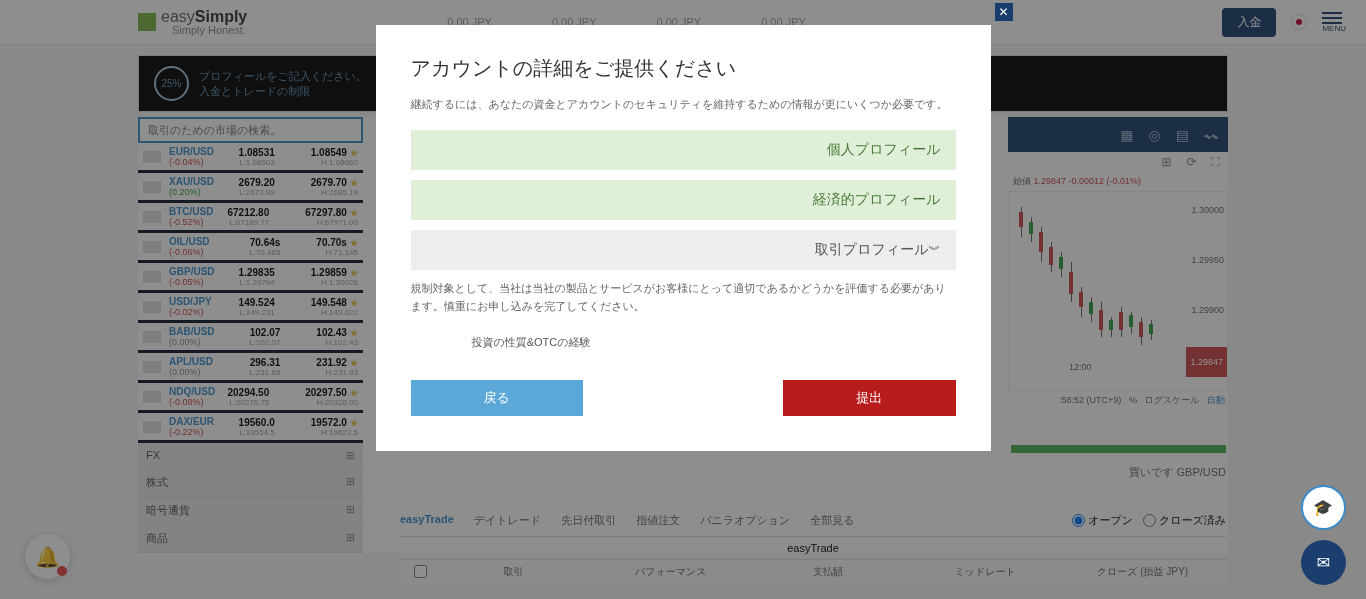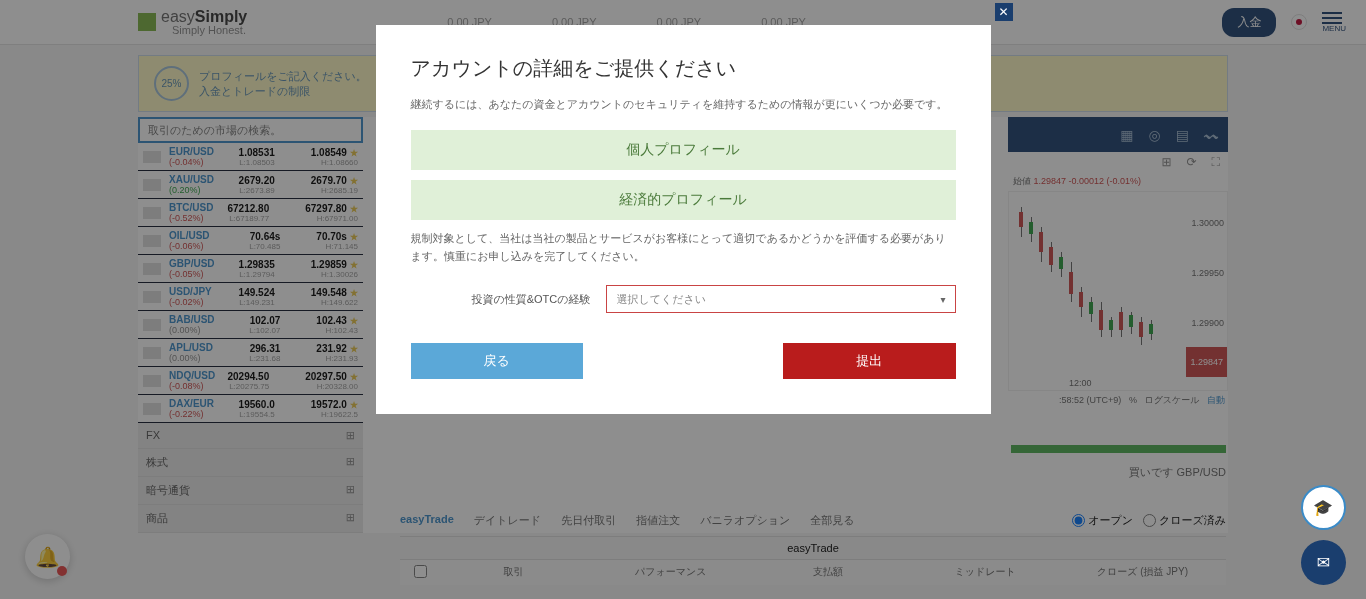--- a/index.html
+++ b/index.html
@@ -8,39 +8,39 @@
 
 .header { background: #fff; height: 45px; border-bottom: 1px solid #e0e0e0; display: flex; align-items: center; padding: 0 20px; }
 .logo { display: flex; align-items: center; margin-left: 118px; }
 .logo-icon { width: 18px; height: 18px; background: #7cb342; margin-right: 5px; }
 .logo-text { font-size: 16px; color: #666; }
 .logo-bold { font-weight: bold; color: #333; }
 .logo-tagline { font-size: 11px; color: #888; margin-left: 11px; margin-top: -2px; }
 .header-prices { display: flex; gap: 60px; margin-left: 200px; }
 .header-price { font-size: 11px; color: #999; }
 .header-right { margin-left: auto; display: flex; align-items: center; gap: 15px; }
-.deposit-btn { background: #1a3e6e; color: #fff; padding: 6px 15px; border-radius: 12px; font-size: 12px; border: none; cursor: pointer; }
+.deposit-btn { background: #1a3e6e; color: #fff; padding: 6px 15px; border-radius: 4px; font-size: 12px; border: none; cursor: pointer; }
 .flag-jp { width: 16px; height: 16px; border-radius: 50%; background: #fff; border: 1px solid #ddd; position: relative; }
 .flag-jp::after { content: ''; position: absolute; width: 6px; height: 6px; background: #bc002d; border-radius: 50%; top: 50%; left: 50%; transform: translate(-50%, -50%); }
 .menu-icon { width: 20px; display: flex; flex-direction: column; gap: 3px; cursor: pointer; }
 .menu-icon span { height: 2px; background: #1a3e6e; }
 .menu-label { font-size: 8px; color: #1a3e6e; text-align: center; }
 
 
-.profile-banner { background: #fef9c3; margin: 10px 138px 0; padding: 10px 15px; display: flex; align-items: center; gap: 10px; border: 1px solid #c8d8e8; }
+.profile-banner { background: #000000; margin: 10px 138px 0; padding: 10px 15px; display: flex; align-items: center; gap: 10px; border: 1px solid #c8d8e8; }
 .profile-circle { width: 35px; height: 35px; border: 2px solid #a0c0d8; border-radius: 50%; display: flex; align-items: center; justify-content: center; font-size: 10px; color: #5a8bb0; }
 .profile-text { font-size: 11px; color: #5a8bb0; }
 
 
 .main { display: flex; margin: 5px 138px 0; gap: 0; }
 .sidebar { width: 225px; }
 .search-bar { background: #fff; border: 2px solid #3a8bc8; padding: 5px 8px; font-size: 11px; color: #888; }
 
 
-.market-row { display: flex; padding: 3px 5px; background: #fff; border-bottom: 1px solid #0f172a; font-size: 10px; align-items: center; }
+.market-row { display: flex; padding: 3px 5px; background: #fff; border-bottom: 3px solid #0f172a; font-size: 10px; align-items: center; }
 .market-flag { width: 18px; height: 12px; margin-right: 8px; background: #ddd; }
 .market-info { flex: 1; }
 .market-pair { color: #3a8bc8; font-weight: bold; font-size: 10px; }
 .market-change { font-size: 9px; }
 .change-neg { color: #c94444; }
 .change-pos { color: #2a9d3f; }
 .change-zero { color: #888; }
 .market-prices { display: flex; gap: 36px; }
 .price-col { text-align: right; }
 .price-main { font-weight: bold; font-size: 10px; }
@@ -53,21 +53,21 @@
 
 
 .content { flex: 1; background: #fff; position: relative; }
 
 
 .chart-area { position: absolute; right: 0; top: 0; width: 220px; height: 280px; }
 .chart-header { background: #1a3e6e; height: 35px; display: flex; align-items: center; justify-content: flex-end; padding: 0 10px; gap: 15px; }
 .chart-icon { color: #a0b8d0; font-size: 14px; }
 .price-info { font-size: 9px; padding: 3px 5px; }
 .price-curr { color: #c94444; }
-.y-axis { position: absolute; right: 0; top: 26px; font-size: 9px; color: #666; }
+.y-axis { position: absolute; right: 0; top: 13px; font-size: 9px; color: #666; }
 .y-tick { height: 50px; text-align: right; padding-right: 3px; }
 .price-marker { background: #c94444; color: #fff; font-size: 9px; padding: 10px 4px; position: absolute; right: 0; top: 155px; }
 .chart-body { height: 200px; background: #fff; border: 1px solid #eee; position: relative; }
 .chart-footer { font-size: 9px; color: #666; padding: 3px; text-align: right; }
 .chart-footer a { color: #3a8bc8; }
 
 
 .bottom-tabs { position: absolute; bottom: 14px; left: 400px; right: 140px; }
 .tabs-row { display: flex; gap: 20px; font-size: 11px; padding: 8px 0; }
 .tab { color: #666; cursor: pointer; }
@@ -76,21 +76,21 @@
 .radio-opt { display: flex; align-items: center; gap: 3px; }
 .table-header { background: #f8f8f8; border-top: 1px solid #ddd; padding: 5px; font-size: 10px; color: #666; display: flex; }
 .th { flex: 1; text-align: center; }
 
 
 .overlay { position: fixed; inset: 0; background: rgba(30,30,30,0.5); z-index: 100; display: flex; align-items: flex-start; justify-content: center; padding-top: 25px; }
 .modal { background: #fff; width: 615px; position: relative; padding: 30px 35px 35px; }
 .modal-close { position: absolute; top: -22px; right: -22px; width: 18px; height: 18px; background: #1a3e6e; color: #fff; font-size: 12px; display: flex; align-items: center; justify-content: center; cursor: pointer; }
 .modal-title { font-size: 20px; color: #333; font-weight: 300; margin-bottom: 15px; }
 .modal-desc { font-size: 11px; color: #666; margin-bottom: 18px; }
-.profile-section { padding: 11px 15px; margin-bottom: 10px; font-size: 14px; display: flex; justify-content: center; align-items: center; }
+.profile-section { padding: 11px 15px; margin-bottom: 10px; font-size: 14px; display: flex; justify-content: flex-end; align-items: center; }
 .section-done { background: #e0f0d8; color: #4a7a3a; }
 .section-active { background: #ededed; color: #555; cursor: pointer; }
 .chevron { font-size: 12px; }
 .section-note { font-size: 11px; color: #666; line-height: 1.6; margin-bottom: 20px; }
 .form-row { display: flex; align-items: center; gap: 15px; margin-bottom: 30px; }
 .form-label { font-size: 11px; color: #555; text-align: right; width: 180px; }
 .form-select { flex: 1; border: 1px solid #c94444; padding: 7px 10px; font-size: 11px; color: #888; background: #fff; appearance: none; position: relative; }
 .select-wrap { flex: 1; position: relative; }
 .select-wrap::after { content: '▾'; position: absolute; right: 10px; top: 50%; transform: translateY(-50%); font-size: 10px; color: #666; pointer-events: none; }
 .modal-buttons { display: flex; gap: 200px; }
@@ -421,21 +421,21 @@
               <div class="candle-body" style="top:122px;height:10px"></div>
             </div>
         </div>
         <div class="y-axis">
           <div class="y-tick">1.30000</div>
           <div class="y-tick">1.29950</div>
           <div class="y-tick">1.29900</div>
           <div class="y-tick">1.29800</div>
         </div>
         <div class="price-marker">1.29847</div>
-        <div style="position:absolute;bottom:2px;left:60px;font-size:9px;color:#666">12:00</div>
+        <div style="position:absolute;bottom:18px;left:60px;font-size:9px;color:#666">12:00</div>
       </div>
       <div class="chart-footer">
         <span>:58:52 (UTC+9)</span>
         &nbsp;&nbsp;<span>%</span>
         &nbsp;&nbsp;<span>ログスケール</span>
         &nbsp;&nbsp;<a>自動</a>
       </div>
     </div>
   </div>
 </div>
@@ -488,27 +488,26 @@
   <div class="modal">
     <div class="modal-close">✕</div>
     <h1 class="modal-title">アカウントの詳細をご提供ください</h1>
     <p class="modal-desc">継続するには、あなたの資金とアカウントのセキュリティを維持するための情報が更にいくつか必要です。</p>
     <div class="profile-section section-done">
         <span>個人プロフィール</span>
       </div>
     <div class="profile-section section-done">
         <span>経済的プロフィール</span>
       </div>
+    <div class="profile-section section-active">
+        <span>取引プロフィール</span>
+        <span class="chevron">︾</span>
+      </div>
     <p class="section-note">規制対象として、当社は当社の製品とサービスがお客様にとって適切であるかどうかを評価する必要があります。慎重にお申し込みを完了してください。</p>
     <div class="form-row">
       <label class="form-label">投資の性質&amp;OTCの経験</label>
-      <div class="select-wrap">
-        <select class="form-select" style="width:100%">
-          <option>選択してください</option>
-        </select>
-      </div>
     </div>
     <div class="modal-buttons">
       <button class="btn-back">戻る</button>
       <button class="btn-submit">提出</button>
     </div>
   </div>
 </div>
 
 </body></html>

